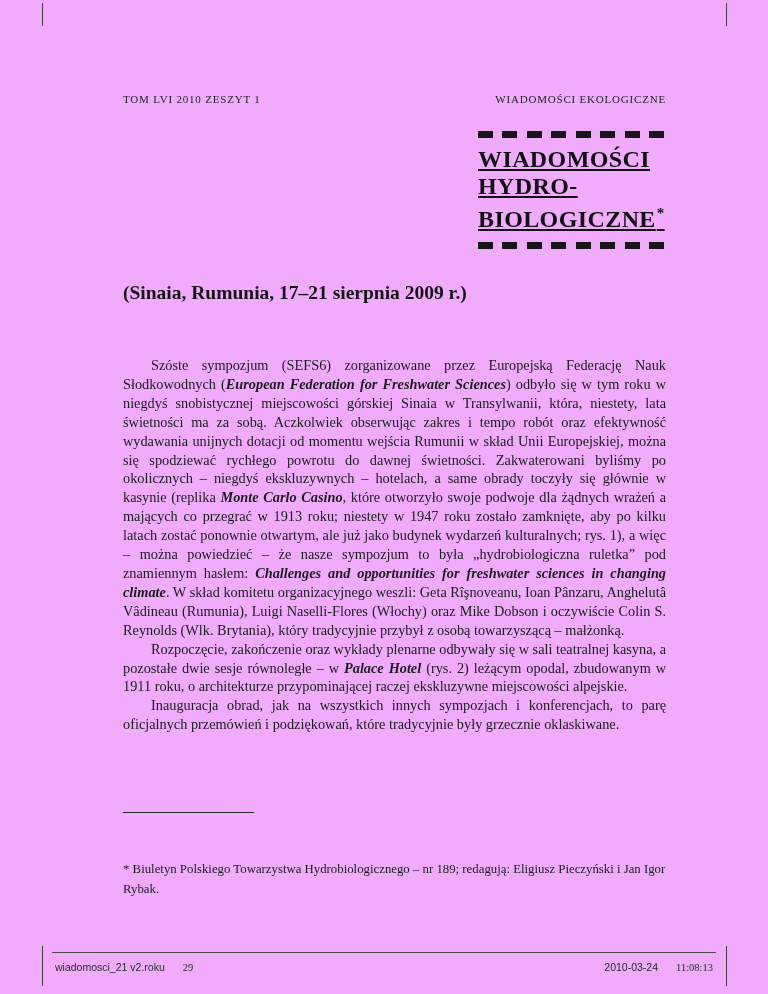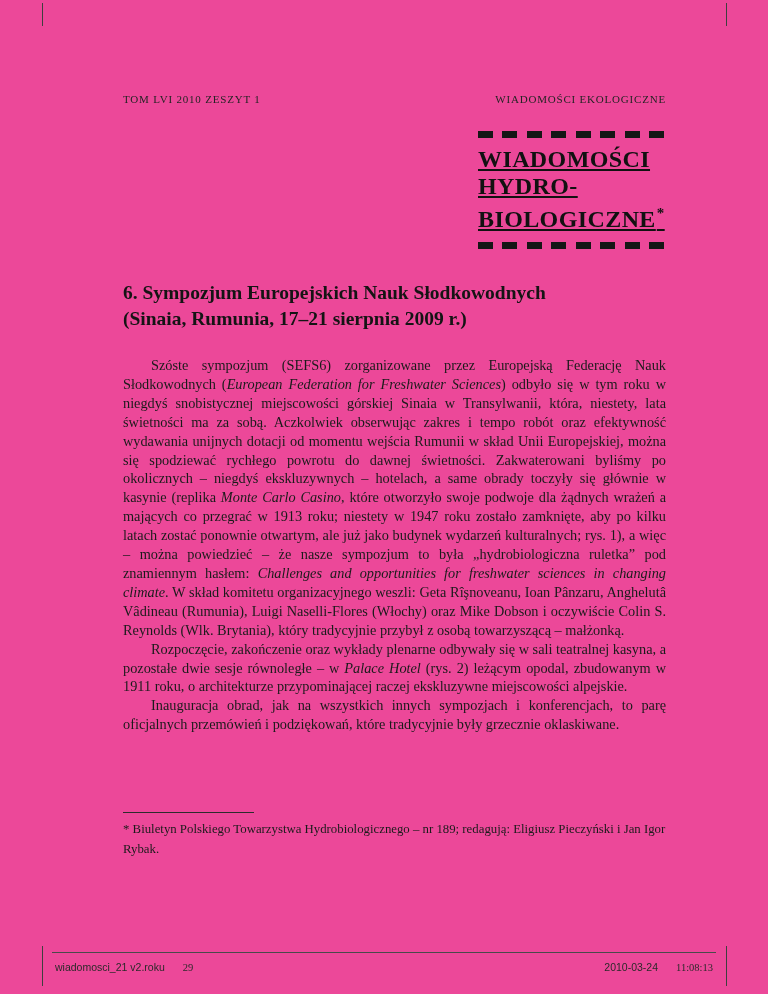--- a/index.html
+++ b/index.html
@@ -4,21 +4,21 @@
 <style>
   html, body {
     margin: 0;
     padding: 0;
     background: #e9e9e9;
   }
   .page {
     position: relative;
     width: 768px;
     height: 994px;
-    background: #ec4899;
+    background: #f0abfc;
     font-family: "Liberation Serif", serif;
     color: #1c1c1c;
     overflow: hidden;
   }
 
   
   .crop-v {
     position: absolute;
     width: 1px;
     background: #3f3f3f;
@@ -102,36 +102,36 @@
     width: 543px;
     font-size: 14.3px;
     line-height: 18.9px;
     text-align: justify;
     color: #1b1b1b;
   }
   .bodytext .para {
     margin: 0;
     text-indent: 28px;
   }
-  .it { font-style: italic; }
+  .it { font-style: italic; font-weight: bold; }
   .rm { font-style: normal; }
 
   
   .footnote-rule {
     position: absolute;
     left: 123px;
     top: 812px;
     width: 131px;
     height: 0;
     border-top: 1px solid #2c2c2c;
   }
   .footnote {
     position: absolute;
     left: 123px;
-    top: 820px;
+    top: 860px;
     width: 543px;
     font-size: 12.8px;
     line-height: 19.5px;
     text-align: left;
     color: #1b1b1b;
   }
 
   
   .slug {
     position: absolute;
@@ -185,21 +185,20 @@
         <span class="dash"></span>
         <span class="dash"></span>
         <span class="dash"></span>
         <span class="dash"></span>
         <span class="dash"></span>
         <span class="dash"></span>
       </div>
   </div>
 
   <div class="article-title">
-    <div>6. Sympozjum Europejskich Nauk Słodkowodnych</div>
     <div>(Sinaia, Rumunia, 17–21 sierpnia 2009 r.)</div>
   </div>
 
   <div class="bodytext">
       <p class="para"><span class="rm">Szóste sympozjum (SEFS6) zorganizowane przez Europejską Federację Nauk Słodkowodnych (</span><span class="it">European Federation for Freshwater Sciences</span><span class="rm">) odbyło się w tym roku w niegdyś snobistycznej miejscowości górskiej Sinaia w Transylwanii, która, niestety, lata świetności ma za sobą. Aczkolwiek obserwując zakres i tempo robót oraz efektywność wydawania unijnych dotacji od momentu wejścia Rumunii w skład Unii Europejskiej, można się spodziewać rychłego powrotu do dawnej świetności. Zakwaterowani byliśmy po okolicznych – niegdyś ekskluzywnych – hotelach, a same obrady toczyły się głównie w kasynie (replika </span><span class="it">Monte Carlo Casino</span><span class="rm">, które otworzyło swoje podwoje dla żądnych wrażeń a mających co przegrać w 1913 roku; niestety w 1947 roku zostało zamknięte, aby po kilku latach zostać ponownie otwartym, ale już jako budynek wydarzeń kulturalnych; rys. 1), a więc – można powiedzieć – że nasze sympozjum to była „hydrobiologiczna ruletka” pod znamiennym hasłem: </span><span class="it">Challenges and opportunities for freshwater sciences in changing climate</span><span class="rm">. W skład komitetu organizacyjnego weszli: Geta Rîşnoveanu, Ioan Pânzaru, Anghelutâ Vâdineau (Rumunia), Luigi Naselli-Flores (Włochy) oraz Mike Dobson i oczywiście Colin S. Reynolds (Wlk. Brytania), który tradycyjnie przybył z osobą towarzyszącą – małżonką.</span></p>
       <p class="para"><span class="rm">Rozpoczęcie, zakończenie oraz wykłady plenarne odbywały się w sali teatralnej kasyna, a pozostałe dwie sesje równoległe – w </span><span class="it">Palace Hotel</span><span class="rm"> (rys. 2) leżącym opodal, zbudowanym w 1911 roku, o architekturze przypominającej raczej ekskluzywne miejscowości alpejskie.</span></p>
       <p class="para"><span class="rm">Inauguracja obrad, jak na wszystkich innych sympozjach i konferencjach, to parę oficjalnych przemówień i podziękowań, które tradycyjnie były grzecznie oklaskiwane.</span></p>
     </div>
 
   <div class="footnote-rule"></div>

